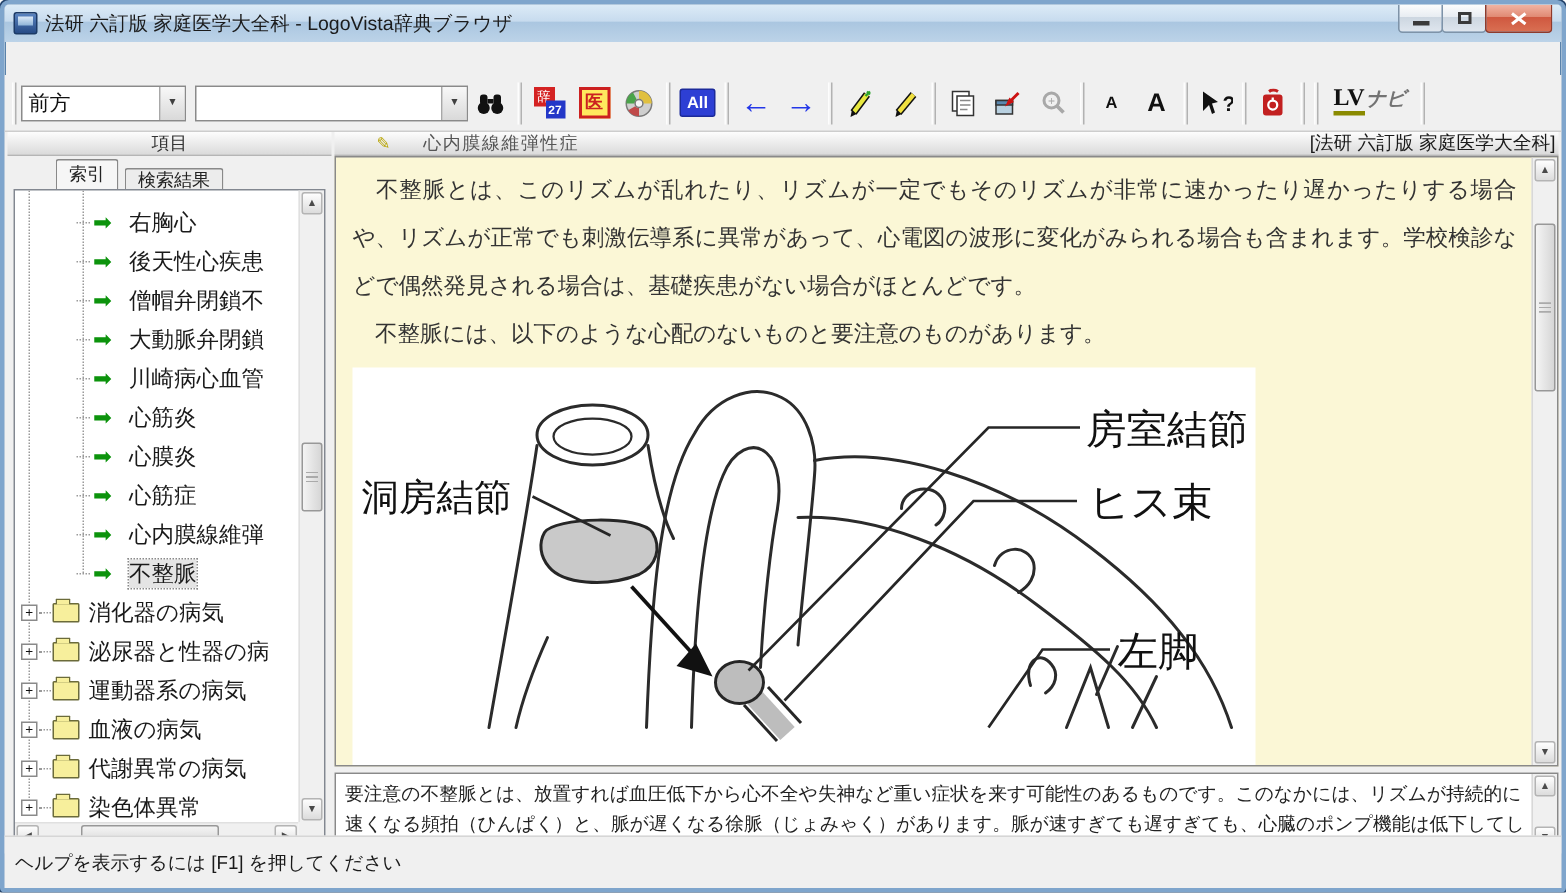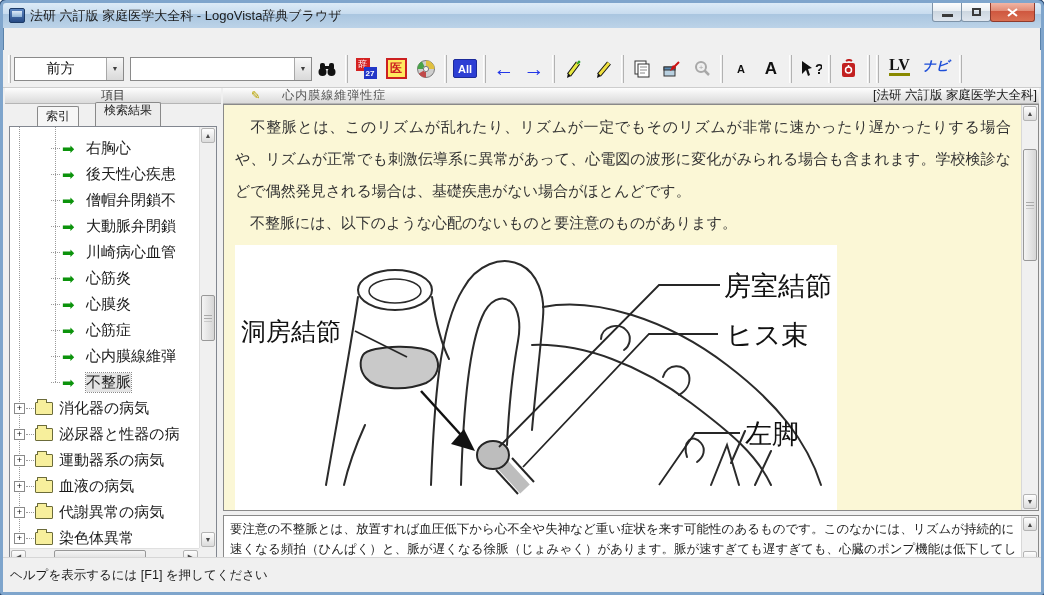--- a/index.html
+++ b/index.html
@@ -12,47 +12,47 @@
   .title-text{font-size:13px;color:#1b1b1b;white-space:nowrap;}
   .winbtns{position:absolute;right:6px;top:0;display:flex;}
   .winbtn{width:30px;height:19px;border:1px solid #7e93a8;border-top:none;background:linear-gradient(#fdfdfd,#e8edf2 45%,#ccd6e0 46%,#dfe6ee);display:flex;align-items:center;justify-content:center;border-radius:0 0 3px 3px;margin-left:-1px;}
   .winbtn.close{width:45px;background:linear-gradient(#f2b5a4,#e08a74 45%,#cf573f 46%,#d96f52);border-color:#8e3a2c;}
   .glyph-min{width:11px;height:3px;background:#3a3a3a;margin-top:7px;}
   .glyph-max{width:9px;height:8px;border:2px solid #3a3a3a;}
   
   .menubar{position:absolute;left:0;top:25px;right:0;height:22px;background:#f0f0f0;display:flex;align-items:center;padding-left:4px;border-bottom:1px solid #e2e2e2;}
   .menu-item{font-size:13px;color:#111;padding:0 9px;line-height:21px;white-space:nowrap;}
   
-  .toolbar{position:absolute;left:0;top:47px;right:0;height:38px;background:#f0f0f0;display:flex;align-items:center;padding-left:2px;border-bottom:1px solid #cdcdcd;text-align:center;}
+  .toolbar{position:absolute;left:0;top:47px;right:0;height:38px;background:#f0f0f0;display:flex;align-items:center;padding-left:2px;border-bottom:1px solid #cdcdcd;}
   .grip{width:3px;height:28px;border-left:1px solid #fdfdfd;border-right:1px solid #b2b2b2;margin:0 3px;flex:0 0 auto;}
   .combo{height:24px;background:#fff;border:1px solid #8a8a8a;display:flex;align-items:center;position:relative;flex:0 0 auto;}
   .combo .val{font-size:14px;color:#111;padding:0 4px;flex:1;}
   .combo .drop{width:17px;height:100%;border-left:1px solid #a8a8a8;background:linear-gradient(#f8f8f8,#d9d9d9);display:flex;align-items:center;justify-content:center;font-size:7px;color:#404040;}
   .tbtn{height:28px;min-width:28px;display:flex;align-items:center;justify-content:center;flex:0 0 auto;margin:0 1px;}
   .navarrow{font-size:21px;font-weight:bold;color:#2337e8;line-height:1;}
   .all-btn{width:24px;height:19px;background:#2d3fd4;border:1px solid #1c2a9a;color:#fff;font-size:11px;font-weight:bold;display:flex;align-items:center;justify-content:center;border-radius:2px;}
   .dict-ico{width:21px;height:21px;position:relative;}
   .dict-ico .dt{position:absolute;left:0;top:0;width:14px;height:13px;background:#d42222;color:#fff;font-size:9px;display:flex;align-items:center;justify-content:center;}
   .dict-ico .db{position:absolute;right:0;bottom:0;width:13px;height:12px;background:#2337c8;color:#fff;font-size:8px;font-weight:bold;display:flex;align-items:center;justify-content:center;}
   .med-ico{width:21px;height:21px;background:#ffe95e;border:2px solid #cc2020;color:#cc2020;font-size:12px;font-weight:bold;display:flex;align-items:center;justify-content:center;}
   .lv-btn{display:flex;align-items:baseline;padding:2px 6px;}
   .lv-lv{font-family:"Liberation Serif","DejaVu Serif",serif;font-size:16px;font-weight:bold;color:#111;border-bottom:3px solid #8a8a00;line-height:1;}
-  .lv-navi{font-size:13px;font-weight:bold;font-style:italic;color:#1d4ed8;margin-left:13px;}
+  .lv-navi{font-size:13px;font-weight:bold;font-style:italic;color:#737373;margin-left:1px;}
   .aa-small{font-size:11px;font-weight:bold;color:#111;}
   .aa-big{font-size:17px;font-weight:bold;color:#111;}
   
   .main{position:absolute;left:0;top:85px;right:0;height:481px;background:#f0f0f0;}
   .pane-header{height:16px;background:linear-gradient(#fdfdfd,#dadada);border-bottom:1px solid #b5b5b5;font-size:12px;color:#333;display:flex;align-items:center;}
   
   .sidebar{position:absolute;left:2px;top:0;width:216px;height:100%;}
   .sidebar .pane-header{justify-content:center;}
   .tabs{position:absolute;left:4px;top:17px;height:21px;display:flex;align-items:flex-end;}
   .tab{font-size:12px;color:#222;border:1px solid #898989;border-bottom:none;border-radius:2px 2px 0 0;padding:0 8px;background:#ececec;}
   .tab.active{background:#f6f6f6;line-height:19px;height:20px;position:relative;z-index:2;margin-left:28px;}
-  .tab.inactive{line-height:15px;height:24px;margin-left:16px;}
+  .tab.inactive{line-height:15px;height:14px;margin-left:4px;}
   .treebox{position:absolute;left:4px;right:4px;top:38px;bottom:3px;background:#fff;border:1px solid #828790;overflow:hidden;}
   .treeguide{position:absolute;width:0;border-left:1px dotted #9a9a9a;}
   .trow{position:absolute;left:0;height:26px;display:flex;align-items:center;width:100%;}
   .expander{position:absolute;left:4px;width:11px;height:11px;border:1px solid #8a8a8a;background:#fff;font-size:9px;line-height:9px;text-align:center;color:#111;}
   .fstub{position:absolute;left:16px;width:8px;border-top:1px dotted #9a9a9a;}
   .folder-ico{position:absolute;left:25px;width:18px;height:13px;background:#f7ef9c;border:1px solid #6b6b3a;border-radius:1px;}
   .folder-ico:before{content:"";position:absolute;left:1px;top:-4px;width:8px;height:3px;background:#f7ef9c;border:1px solid #6b6b3a;border-bottom:none;border-radius:1px 1px 0 0;}
   .estub{position:absolute;left:41px;width:9px;border-top:1px dotted #9a9a9a;}
   .garrow{position:absolute;left:52px;font-size:15px;color:#0c930c;line-height:1;}
   .tlabel{font-size:15px;color:#1a1a1a;white-space:nowrap;position:absolute;}

